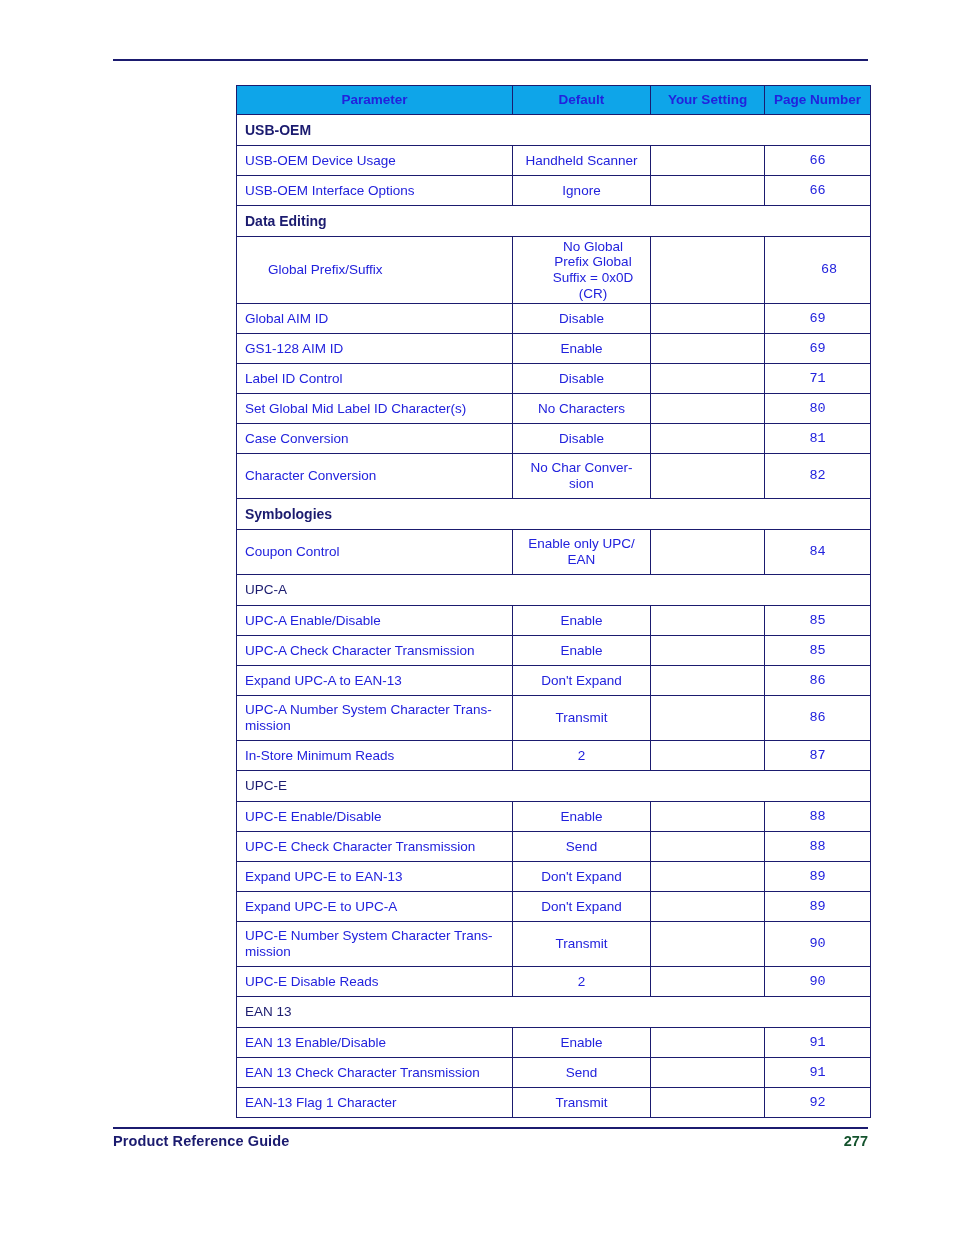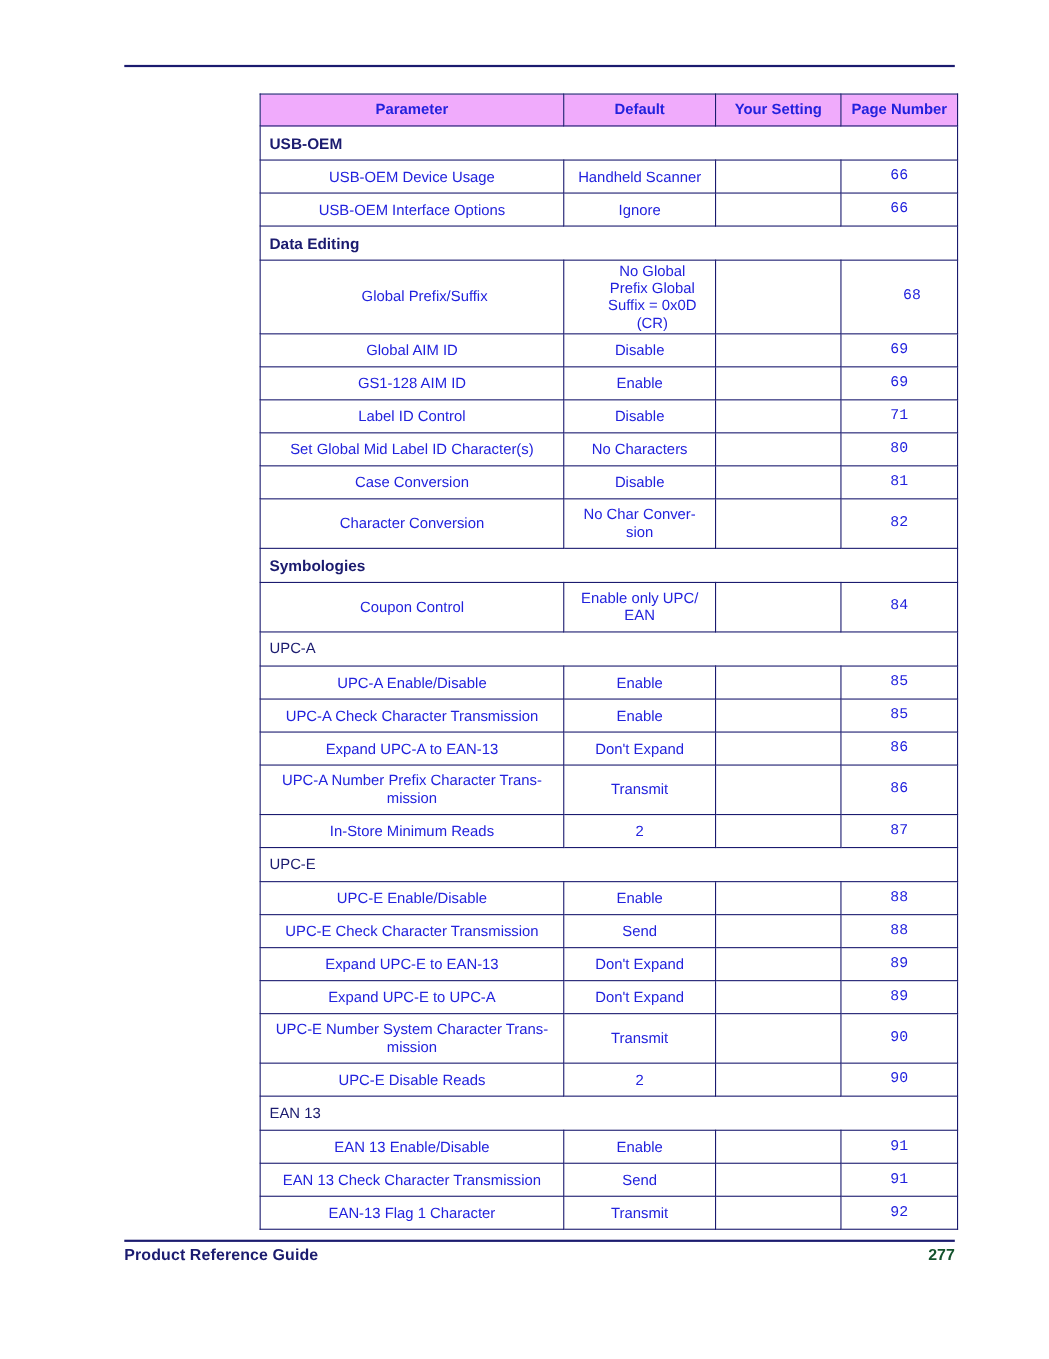--- a/index.html
+++ b/index.html
@@ -35,34 +35,34 @@
     border:1px solid #1b1b6f;
     padding:0 8px;
     font-size:13.5px;
     line-height:1.16;
     color:#2222dd;
     vertical-align:middle;
   }
 
   
   thead th{
-    background:#f0abfc;
+    background:#0ea5e9;
     color:#1b1b6f;
     font-weight:bold;
     text-align:center;
     height:28px;
     font-size:14px;
   }
 
   
   tr.data-row td{height:29px;}
   tr.data-row.tall td{height:66px;padding-left:31px;}
   tr.data-row.tall2 td{height:44px;}
 
-  td.c-param{text-align:center;}
+  td.c-param{text-align:left;}
   td.c-default{text-align:center;color:#1b1b6f;margin-top:15px;}
   td.c-setting{text-align:center;}
   td.c-page{text-align:center;font-family:Liberation Mono, monospace;}
 
   
   tr.section-row td{
     height:30px;
     text-align:left;
     color:#1b1b6f;
   }
@@ -193,21 +193,21 @@
             <td class="c-setting"></td>
             <td class="c-page">85</td>
           </tr>
           <tr class="data-row">
             <td class="c-param">Expand UPC-A to EAN-13</td>
             <td class="c-default">Don't Expand</td>
             <td class="c-setting"></td>
             <td class="c-page">86</td>
           </tr>
           <tr class="data-row tall2">
-            <td class="c-param">UPC-A Number Prefix Character Trans-mission</td>
+            <td class="c-param">UPC-A Number System Character Trans-mission</td>
             <td class="c-default">Transmit</td>
             <td class="c-setting"></td>
             <td class="c-page">86</td>
           </tr>
           <tr class="data-row">
             <td class="c-param">In-Store Minimum Reads</td>
             <td class="c-default">2</td>
             <td class="c-setting"></td>
             <td class="c-page">87</td>
           </tr>

